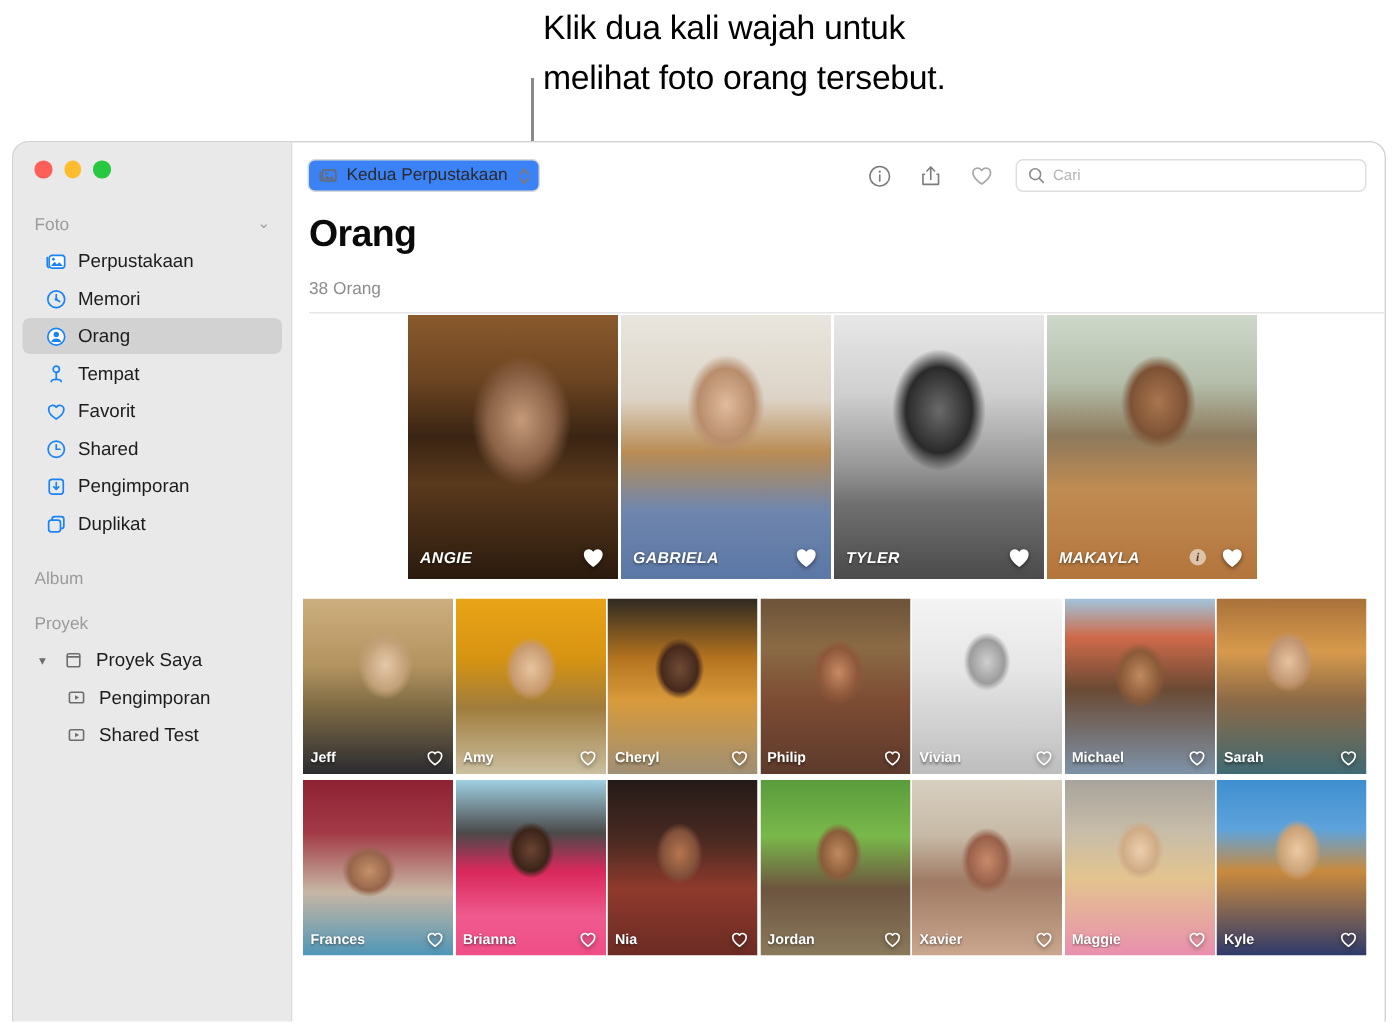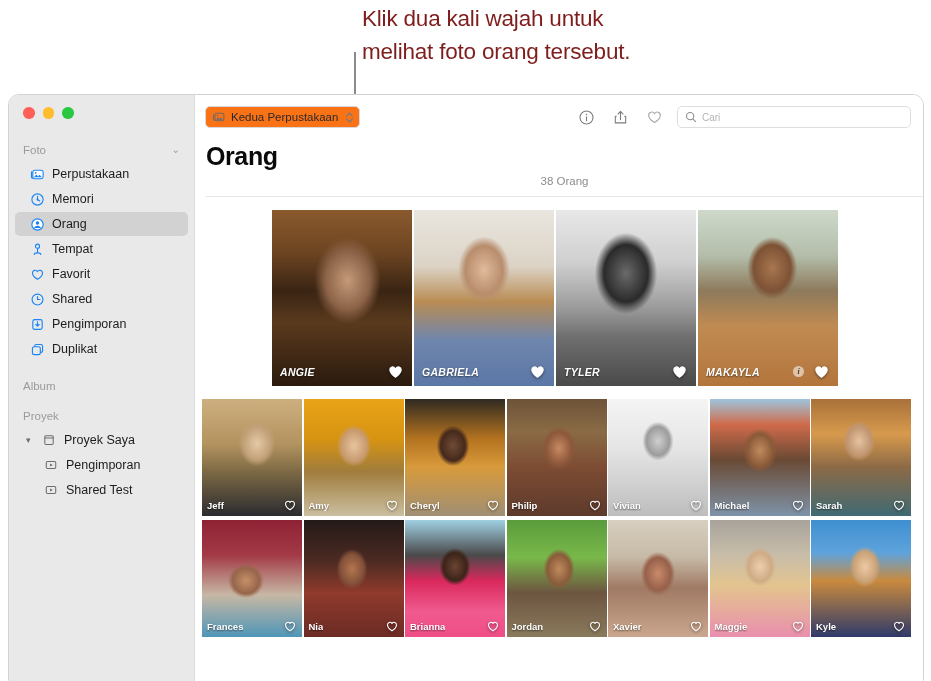--- a/index.html
+++ b/index.html
@@ -11,21 +11,21 @@
   }
   #root { position: relative; width: 931px; height: 681px; background:#fff; }
 
   
   .callout-text {
     position: absolute;
     left: 362px; top: 2px;
     width: 520px;
     font-size: 22.5px;
     line-height: 33px;
-    color: #7f1d1d;
+    color: #000000;
     letter-spacing: -0.2px;
     white-space: pre-line;
   }
   .callout-line {
     position: absolute;
     left: 354px; top: 52px;
     width: 1.6px; height: 166px;
     background: #8a8a8a;
   }
 
@@ -110,21 +110,21 @@
     padding: 0 12px 0 10px;
     box-sizing: border-box;
     position: relative;
   }
   .popup-btn {
     display: flex; align-items: center;
     height: 22px;
     padding: 0 3px 0 6px;
     border: 1px solid #d8d8d8;
     border-radius: 5px;
-    background: #f97316;
+    background: #3b82f6;
     font-size: 11.5px;
     color: #2a2a2a;
     box-sizing: border-box;
   }
   .popup-btn .pico { margin-right: 5px; display:flex; color:#6a6a6a; }
   .popup-btn .ptxt { white-space: nowrap; }
   .popup-btn .pstep {
     margin-left: 5px; width: 13px;
     display:flex; flex-direction:column; align-items:center;
     color:#7a7a7a; line-height: 0.62; font-size: 9px;
@@ -141,21 +141,21 @@
     background: #fff;
     display:flex; align-items:center;
     padding: 0 7px;
     box-sizing: border-box;
   }
   .search .sico { color:#8c8c8c; margin-right:5px; display:flex; }
   .search .sph { font-size: 10px; color: #b4b4b4; }
 
   .titlebar { padding: 2px 0 0 11px; }
   .page-title { font-size: 25px; font-weight: bold; color:#0a0a0a; letter-spacing:-0.4px; line-height: 30px; }
-  .page-sub { font-size: 11.5px; color: #8d8d8d; margin-top: 4px; text-align: center; }
+  .page-sub { font-size: 11.5px; color: #8d8d8d; margin-top: 16px; }
   .hr { height:1px; background:#e6e6e6; margin: 9px 0 0 0; }
 
   
   .grid-wrap { position:absolute; left:0; right:0; top:115px; bottom:0; overflow:hidden; }
 
   .row1 { display:flex; gap: 2px; padding-left: 77px; font-style: italic; }
   .tile-lg {
     width: 140px; height: 176px;
     position: relative; overflow: hidden;
     flex: 0 0 140px;
@@ -538,31 +538,31 @@
             <div class="tile-sm">
               <div class="ph" style="background:radial-gradient(ellipse 23px 22px at 44% 52%,#c5906a 0%,#96654a 58%,transparent 78%),linear-gradient(180deg,#8e2234 0%,#a33a46 30%,#c7b7a4 64%,#4f96b8 100%);"></div>
               <div class="tile-lbl">Frances</div>
               <span class="heart">
                   <svg width="12" height="11" viewBox="0 0 16 15">
                     <path d="M8 13.4S1.9 9.3 1.9 5.3A3.3 3.3 0 018 3.4a3.3 3.3 0 016.1 1.9c0 4-6.1 8.1-6.1 8.1z" fill="none" stroke="#fff" stroke-width="1.5" stroke-linejoin="round"></path>
                   </svg>
                 </span>
             </div>
             <div class="tile-sm">
+              <div class="ph" style="background:radial-gradient(ellipse 20px 24px at 50% 40%,#6b4433 0%,#3c2419 58%,transparent 78%),linear-gradient(180deg,#9fd0e2 0%,#4a4a4a 30%,#d9285c 52%,#f05a8e 78%,#ef4e86 100%);"></div>
+              <div class="tile-lbl">Brianna</div>
+              <span class="heart">
+                  <svg width="12" height="11" viewBox="0 0 16 15">
+                    <path d="M8 13.4S1.9 9.3 1.9 5.3A3.3 3.3 0 018 3.4a3.3 3.3 0 016.1 1.9c0 4-6.1 8.1-6.1 8.1z" fill="none" stroke="#fff" stroke-width="1.5" stroke-linejoin="round"></path>
+                  </svg>
+                </span>
+            </div>
+            <div class="tile-sm">
               <div class="ph" style="background:radial-gradient(ellipse 20px 26px at 48% 42%,#b5764e 0%,#82503a 58%,transparent 78%),linear-gradient(180deg,#241a18 0%,#4a2a22 34%,#8f3a2c 62%,#6b2b24 100%);"></div>
               <div class="tile-lbl">Nia</div>
-              <span class="heart">
-                  <svg width="12" height="11" viewBox="0 0 16 15">
-                    <path d="M8 13.4S1.9 9.3 1.9 5.3A3.3 3.3 0 018 3.4a3.3 3.3 0 016.1 1.9c0 4-6.1 8.1-6.1 8.1z" fill="none" stroke="#fff" stroke-width="1.5" stroke-linejoin="round"></path>
-                  </svg>
-                </span>
-            </div>
-            <div class="tile-sm">
-              <div class="ph" style="background:radial-gradient(ellipse 20px 24px at 50% 40%,#6b4433 0%,#3c2419 58%,transparent 78%),linear-gradient(180deg,#9fd0e2 0%,#4a4a4a 30%,#d9285c 52%,#f05a8e 78%,#ef4e86 100%);"></div>
-              <div class="tile-lbl">Brianna</div>
               <span class="heart">
                   <svg width="12" height="11" viewBox="0 0 16 15">
                     <path d="M8 13.4S1.9 9.3 1.9 5.3A3.3 3.3 0 018 3.4a3.3 3.3 0 016.1 1.9c0 4-6.1 8.1-6.1 8.1z" fill="none" stroke="#fff" stroke-width="1.5" stroke-linejoin="round"></path>
                   </svg>
                 </span>
             </div>
             <div class="tile-sm">
               <div class="ph" style="background:radial-gradient(ellipse 20px 26px at 52% 42%,#c08a5e 0%,#8a5c3a 58%,transparent 78%),linear-gradient(180deg,#5a9c3c 0%,#79b84a 32%,#6d5540 62%,#8a7a5c 100%);"></div>
               <div class="tile-lbl">Jordan</div>
               <span class="heart">

